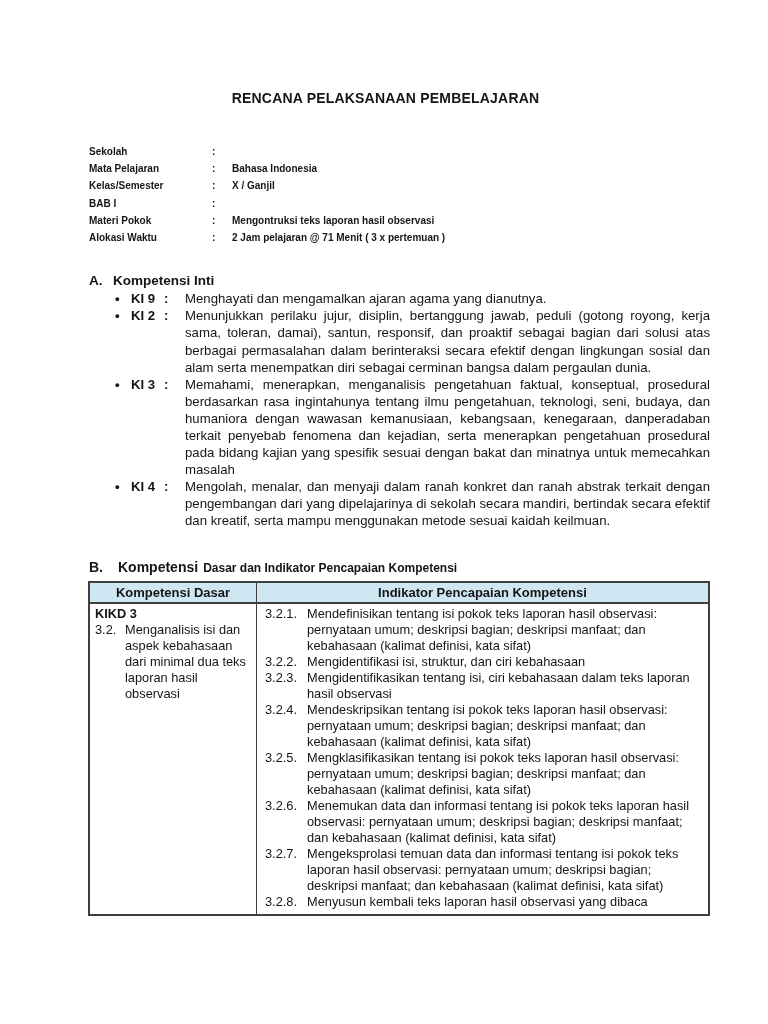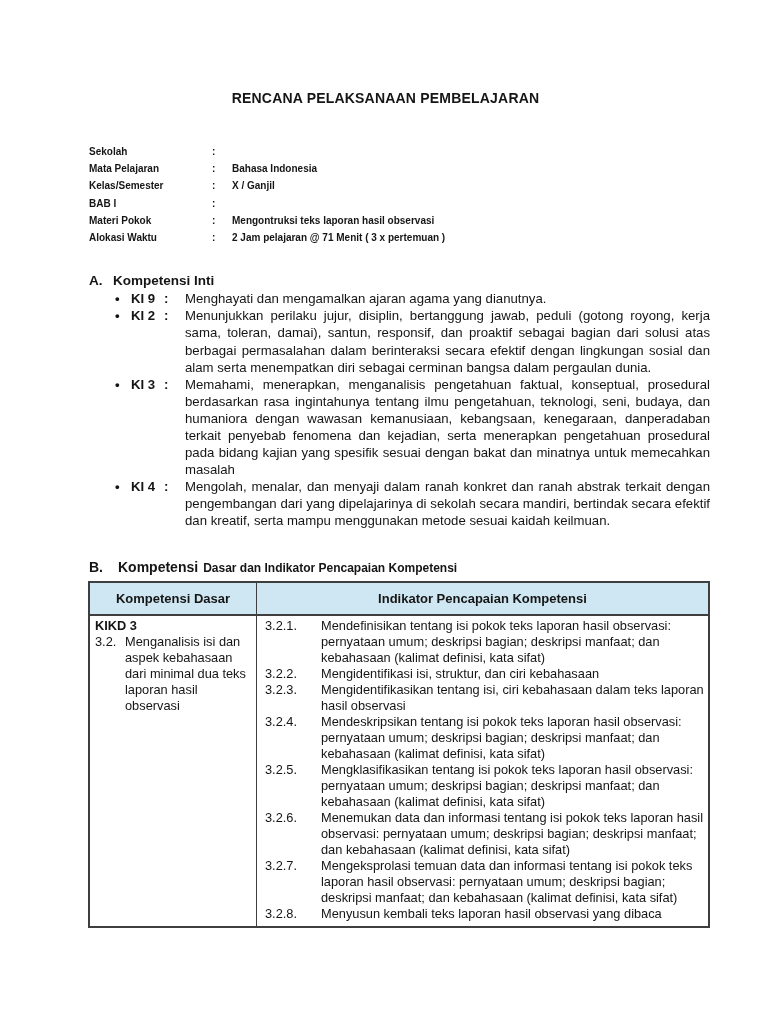--- a/index.html
+++ b/index.html
@@ -39,33 +39,33 @@
   
   .kd-table{
     border-collapse:collapse;width:622px;margin-left:-1px;
     border:2px solid var(--table-border);table-layout:fixed;
   }
   .kd-table th{
     background:var(--table-header-bg);
     border:1px solid var(--table-border);
     border-bottom:2px solid var(--table-border);
     font-size:13px;font-weight:bold;
-    padding:8px 4px;height:15px;
+    padding:2px 4px;height:15px;
   }
   .kd-table td{
     border:1px solid var(--table-border);
     vertical-align:top;font-size:12.8px;line-height:16px;
     padding:2px 4px 4px 4px;
   }
   .col-kd{width:158px;}
   .kd-group{font-weight:bold;margin-left:1px;}
   .kd-item{display:flex;margin-left:1px;}
   .kd-num{width:30px;flex:none;}
   .kd-text{flex:1;}
-  .ind-item{display:flex;gap:14px;}
+  .ind-item{display:flex;}
   .ind-num{width:46px;flex:none;padding-left:4px;box-sizing:border-box;}
   .ind-text{flex:1;}
 </style>
 </head>
 <body>
 
 <div class="page">
 
   <h1 class="doc-title">RENCANA PELAKSANAAN PEMBELAJARAN</h1>
 

